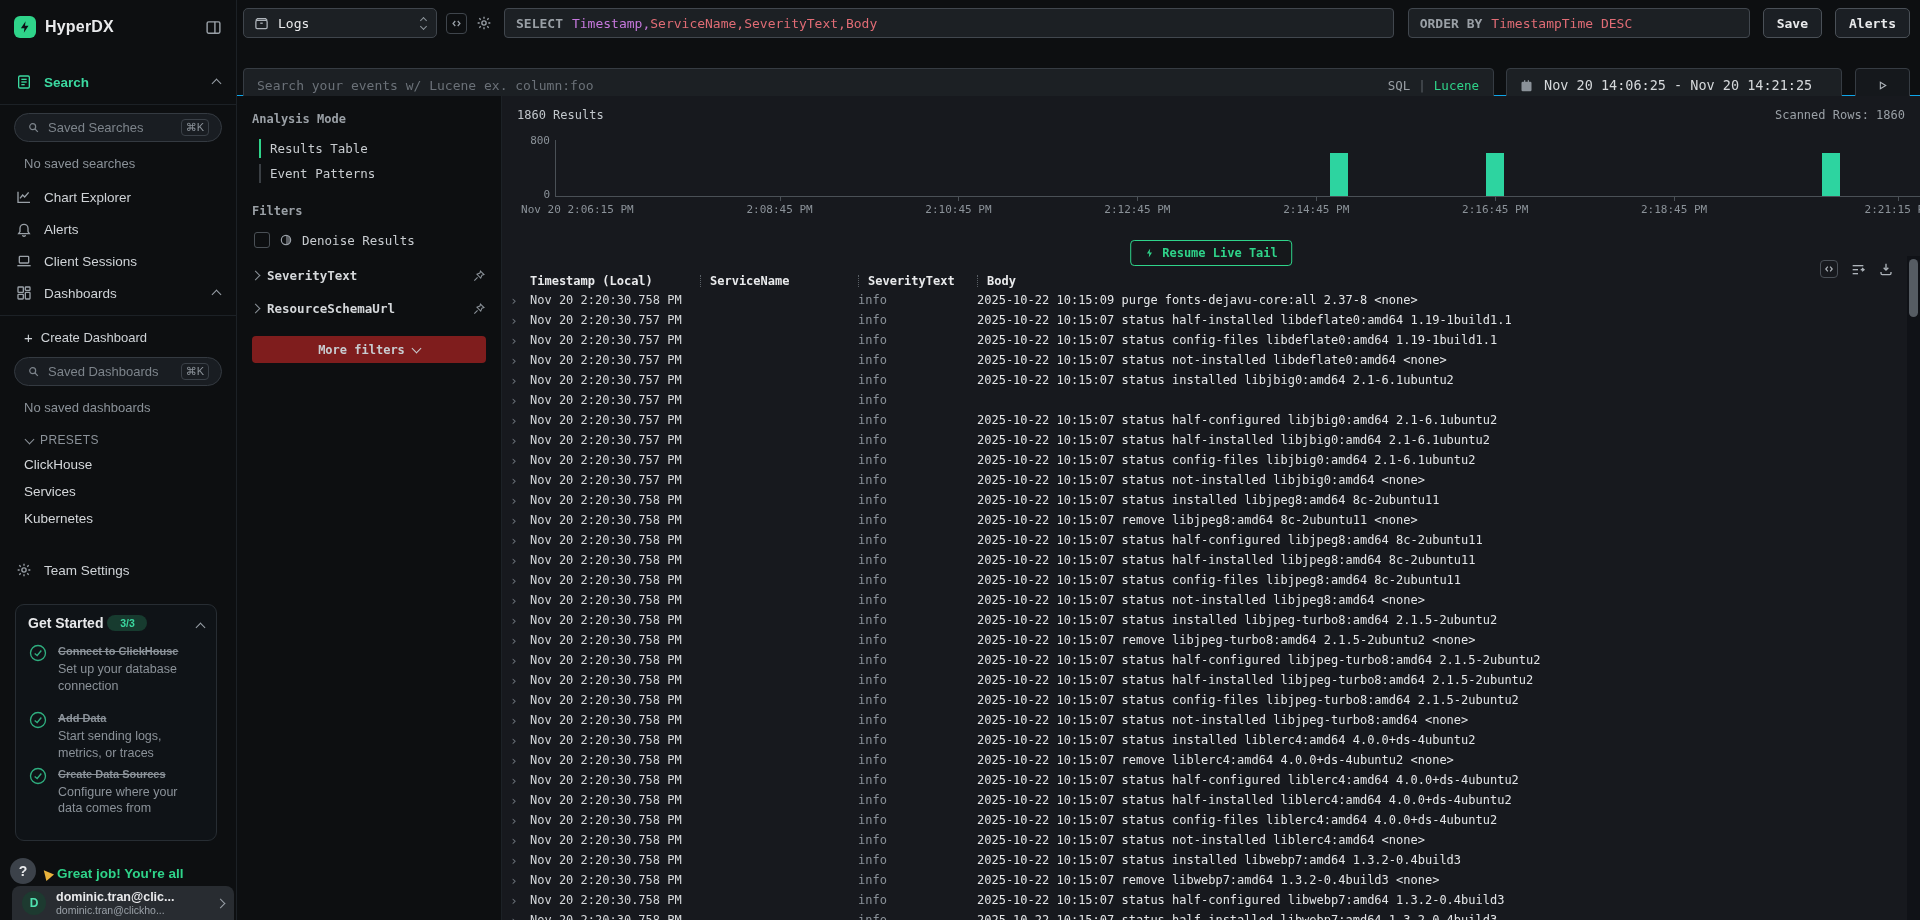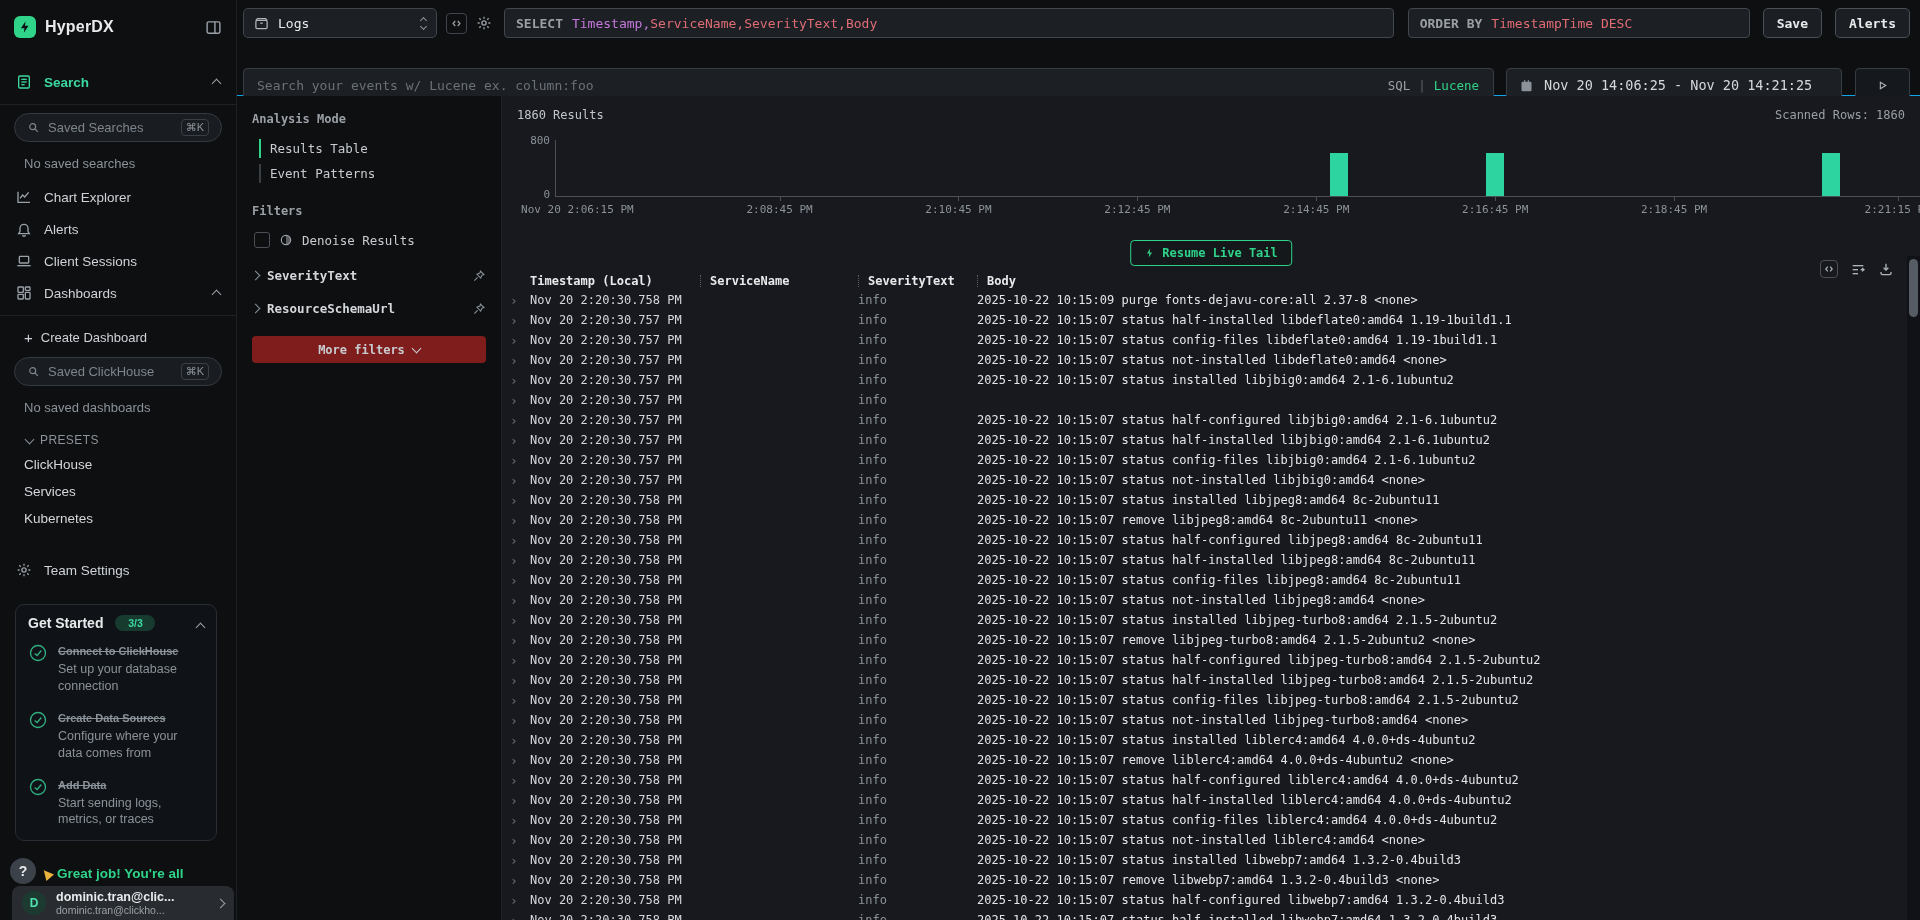--- a/index.html
+++ b/index.html
@@ -25,21 +25,21 @@
   .sb-divider{height:1px;background:#1c2126;margin:6px 0;}
   .pill-search{display:flex;align-items:center;gap:8px;margin:8px 14px;padding:5px 12px;border:1px solid #343a41;background:#191d22;border-radius:16px;color:#7d848b;font-size:13px;cursor:text;}
   .pill-search .ph{flex:1;}
   .kbd{font-size:11px;color:#8b9299;border:1px solid #3a4047;border-radius:4px;padding:0 4px;line-height:15px;}
   .muted-line{color:#8b9299;font-size:13px;padding:6px 16px 10px 24px;}
   .create-dash{display:flex;align-items:center;gap:8px;padding:8px 16px 4px 24px;font-size:13px;color:#cfd3d7;cursor:pointer;}
   .presets-hdr{display:flex;align-items:center;gap:7px;color:#8b9299;font-size:12px;letter-spacing:.4px;padding:8px 16px 4px 26px;cursor:pointer;}
   .preset-item{padding:6px 16px 6px 24px;font-size:13.5px;color:#d5d8db;cursor:pointer;}
   .team-settings{margin-top:22px;}
   .gs-card{position:absolute;left:15px;top:604px;width:202px;border:1px solid #272d33;background:#0f1317;border-radius:9px;padding:10px 12px;box-sizing:border-box;}
-  .gs-head{display:flex;align-items:flex-end;gap:12px;margin-bottom:10px;}
+  .gs-head{display:flex;align-items:flex-end;gap:4px;margin-bottom:10px;}
   .gs-title{font-weight:bold;font-size:14px;flex:0 0 auto;}
   .gs-badge{background:#173b2f;color:#3bd9a0;font-size:10.5px;font-weight:bold;border-radius:9px;padding:2px 7px;flex:1;max-width:26px;text-align:center;}
   .gs-chev{color:#9aa1a8;margin-left:auto;}
   .gs-item{display:flex;gap:10px;margin-bottom:13px;}
   .gs-check{color:#2fae7f;margin-top:2px;flex:0 0 auto;}
   .gs-item-title{color:#8b9299;font-weight:bold;font-size:11px;text-decoration:line-through;line-height:1.35;}
   .gs-item-desc{color:#8b9299;font-size:12.5px;line-height:1.35;margin-top:2px;}
   .help-bubble{position:absolute;left:10px;top:858px;width:26px;height:26px;border-radius:50%;background:#3c424a;color:#e9eaec;display:flex;align-items:center;justify-content:center;font-size:14px;font-weight:bold;cursor:pointer;}
   .congrats{position:absolute;left:42px;top:866px;color:#2fd48a;font-weight:bold;font-size:13.5px;display:flex;align-items:center;gap:5px;width:185px;}
   .party{width:0;height:0;border-left:5px solid transparent;border-right:5px solid transparent;border-bottom:10px solid #e8b23c;transform:rotate(-40deg);}
@@ -210,21 +210,21 @@
     <span>Create Dashboard</span>
   </div>
 
   <div class="pill-search">
     <span>
       <svg width="13" height="13" viewBox="0 0 24 24" fill="none" stroke="currentColor" stroke-width="2.2">
           <circle cx="10.5" cy="10.5" r="5.5"></circle>
           <line x1="14.8" y1="14.8" x2="20" y2="20"></line>
         </svg>
     </span>
-    <span class="ph">Saved ClickHouse</span>
+    <span class="ph">Saved Dashboards</span>
     <span class="kbd">⌘K</span>
   </div>
   <div class="muted-line">No saved dashboards</div>
 
   <div class="presets-hdr">
     <span class="chev down"></span>
     <span>PRESETS</span>
   </div>
   <div class="preset-item">ClickHouse</div>
   <div class="preset-item">Services</div>
@@ -251,42 +251,42 @@
         <svg width="20" height="20" viewBox="0 0 24 24" fill="none" stroke="currentColor" stroke-width="1.6">
             <circle cx="12" cy="12" r="9"></circle>
             <polyline points="8,12.5 11,15 16,9"></polyline>
           </svg>
       </span>
       <span>
         <span class="gs-item-title">Connect to ClickHouse</span>
         <div class="gs-item-desc">Set up your database connection</div>
       </span>
     </div>
+    <div class="gs-item" style="margin-bottom:2px">
+      <span class="gs-check">
+        <svg width="20" height="20" viewBox="0 0 24 24" fill="none" stroke="currentColor" stroke-width="1.6">
+            <circle cx="12" cy="12" r="9"></circle>
+            <polyline points="8,12.5 11,15 16,9"></polyline>
+          </svg>
+      </span>
+      <span>
+        <span class="gs-item-title">Add Data</span>
+        <div class="gs-item-desc">Start sending logs, metrics, or traces</div>
+      </span>
+    </div>
     <div class="gs-item">
       <span class="gs-check">
         <svg width="20" height="20" viewBox="0 0 24 24" fill="none" stroke="currentColor" stroke-width="1.6">
             <circle cx="12" cy="12" r="9"></circle>
             <polyline points="8,12.5 11,15 16,9"></polyline>
           </svg>
       </span>
       <span>
         <span class="gs-item-title">Create Data Sources</span>
         <div class="gs-item-desc">Configure where your data comes from</div>
-      </span>
-    </div>
-    <div class="gs-item" style="margin-bottom:2px">
-      <span class="gs-check">
-        <svg width="20" height="20" viewBox="0 0 24 24" fill="none" stroke="currentColor" stroke-width="1.6">
-            <circle cx="12" cy="12" r="9"></circle>
-            <polyline points="8,12.5 11,15 16,9"></polyline>
-          </svg>
-      </span>
-      <span>
-        <span class="gs-item-title">Add Data</span>
-        <div class="gs-item-desc">Start sending logs, metrics, or traces</div>
       </span>
     </div>
   </div>
 
   <div class="help-bubble">?</div>
   <div class="congrats">
     <span class="party"></span>
     <span>Great job! You're all</span>
   </div>
 

